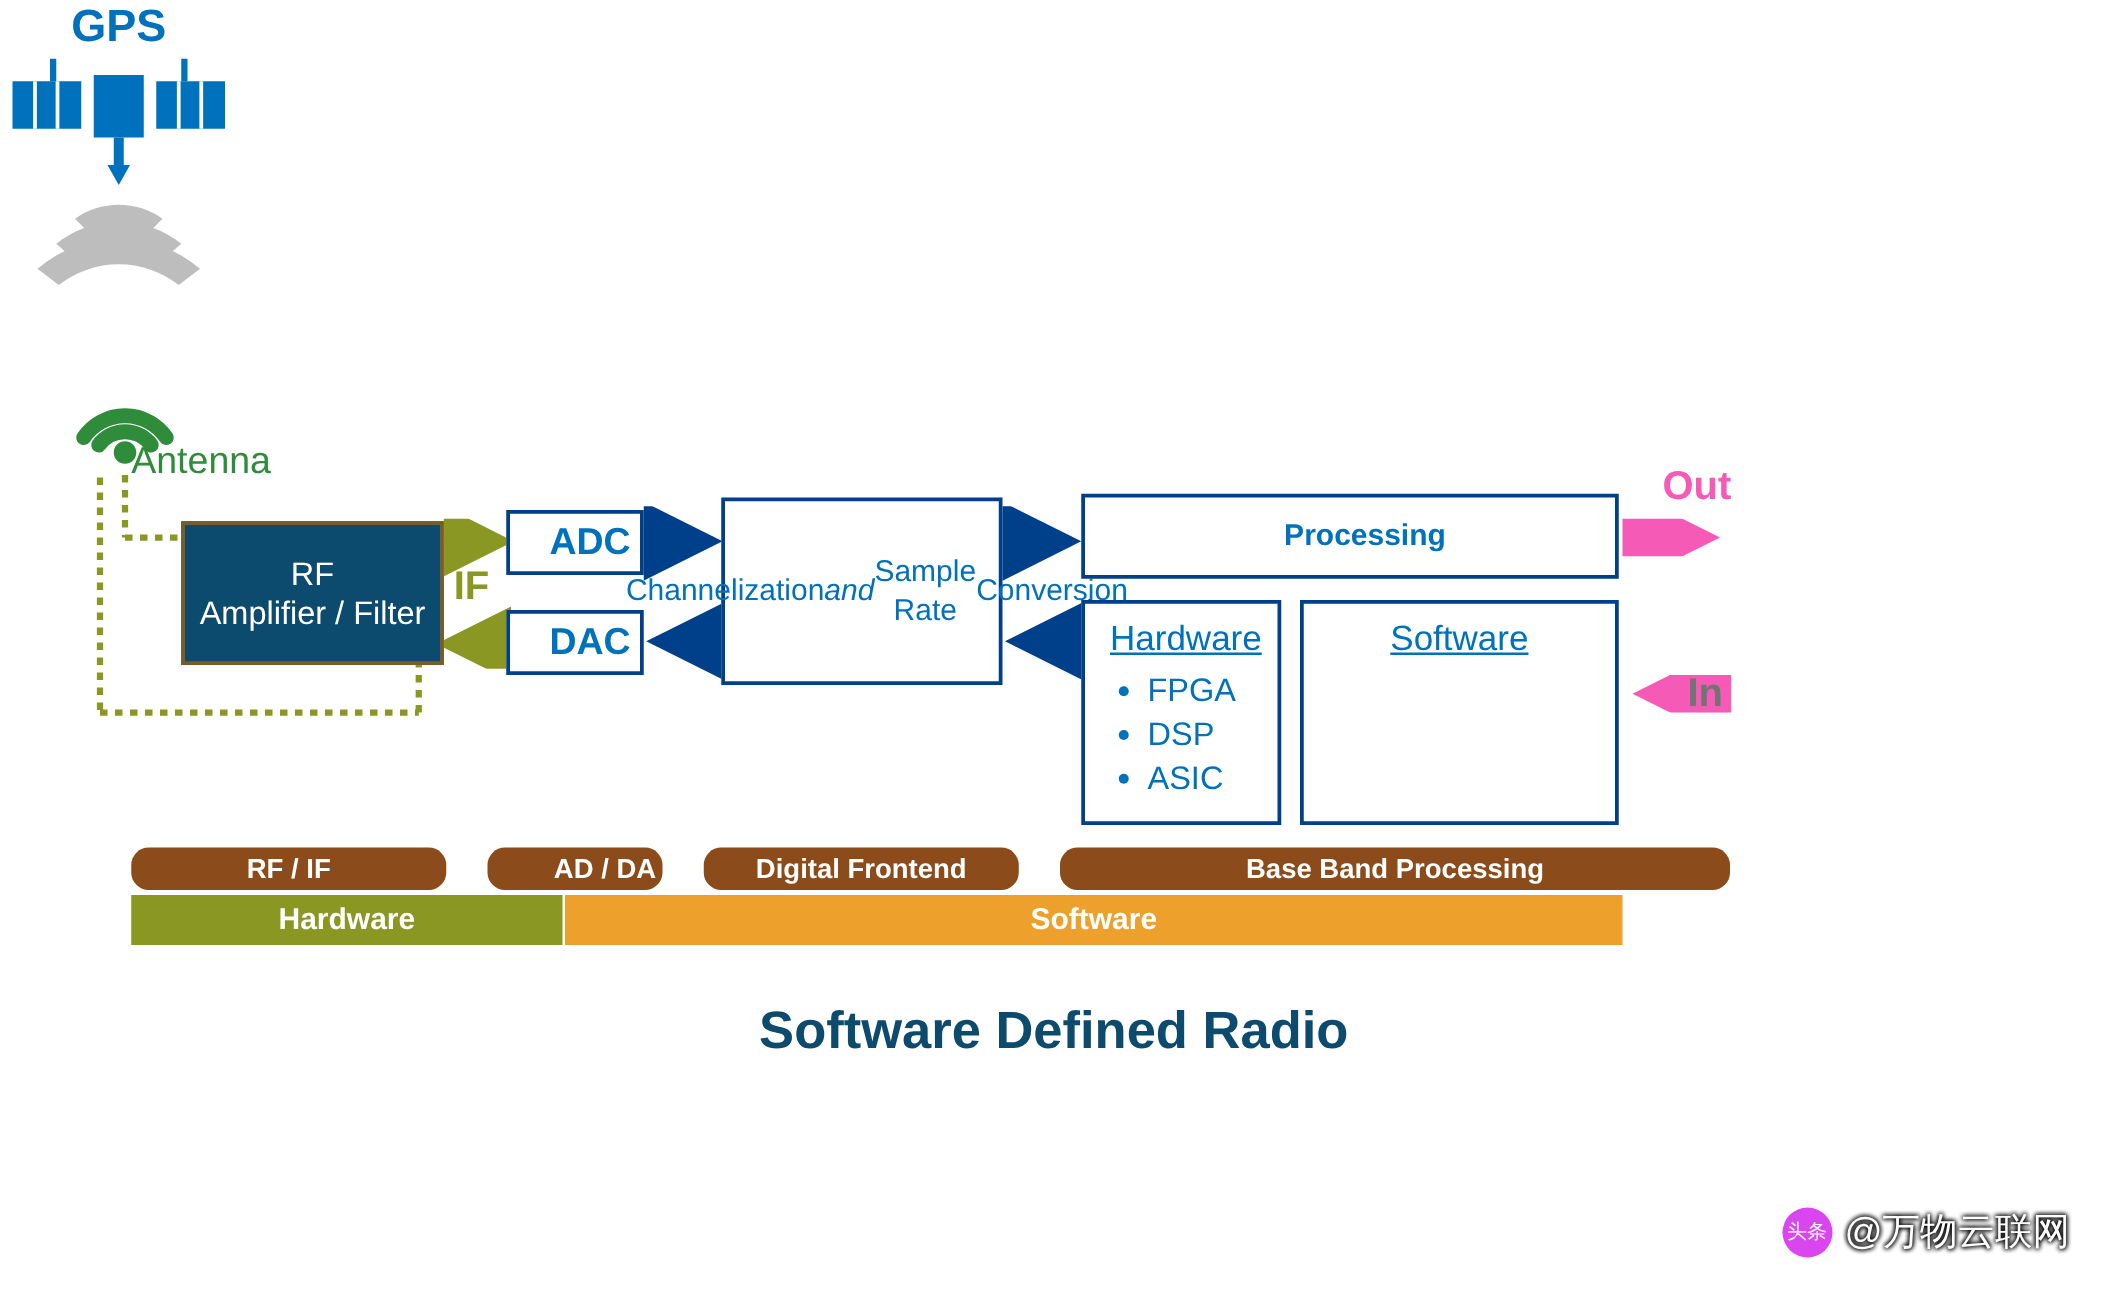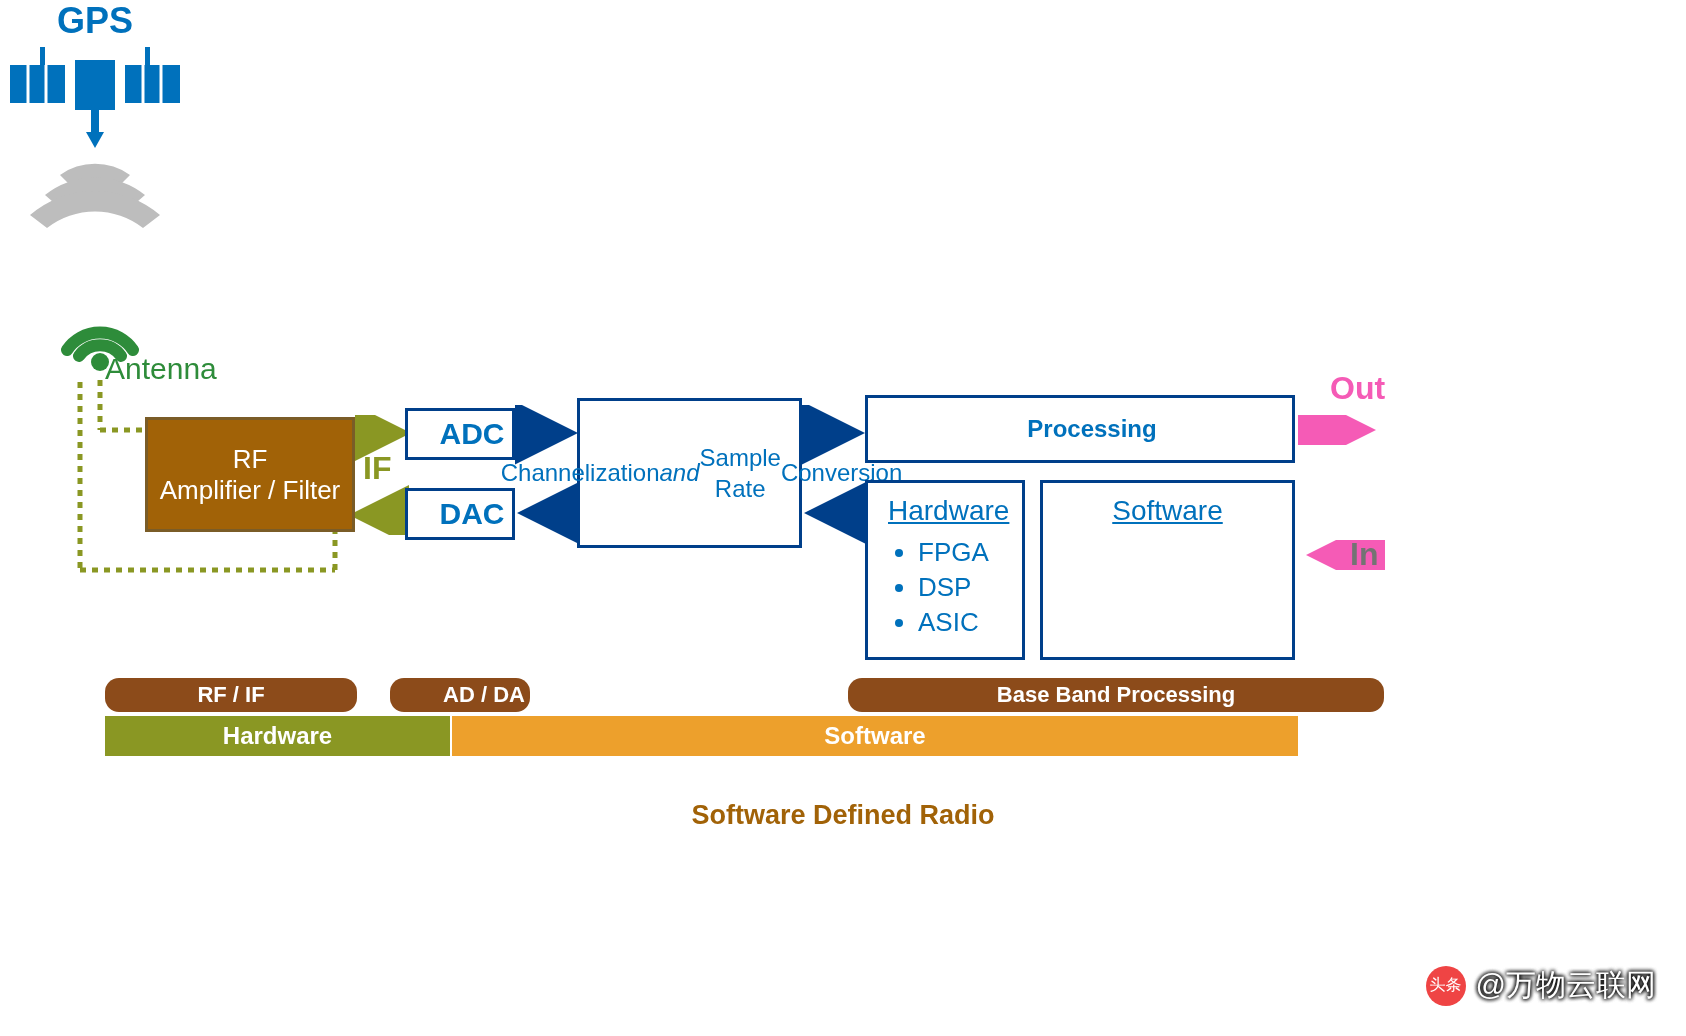--- a/index.html
+++ b/index.html
@@ -1,19 +1,19 @@
 <!DOCTYPE html>
 <html><head>
 <meta charset="utf-8">
 <style>
   html, body { margin:0; padding:0; background:#fff; font-family:Arial, Helvetica, sans-serif; }
   #stage { position:relative; width:1686px; height:1036px; }
   .abs { position:absolute; box-sizing:border-box; }
   .box { border:3px solid #003f8a; background:#fff; display:flex; align-items:center; justify-content:center; text-align:center; color:#0071bc;padding-left:24px; }
-  .box-olive { background:#a16207; border:3px solid #7a5c27; color:#fff; display:flex; align-items:center; justify-content:center; text-align:center; }
+  .box-olive { background:#0c4a6e; border:3px solid #7a5c27; color:#fff; display:flex; align-items:center; justify-content:center; text-align:center; }
   .bar-brown { background:#8c4b1a; color:#fff; font-weight:bold; display:flex; align-items:center; justify-content:center;border-radius:14px; }
   .bar-olive { background:#8a9723; color:#fff; font-weight:bold; display:flex; align-items:center; justify-content:center; }
   .bar-orange { background:#eda02c; color:#fff; font-weight:bold; display:flex; align-items:center; justify-content:center; }
   .hw-list, .sw-list { border:3px solid #003f8a; background:#fff; color:#0071bc; font-size:26px; padding:12px 20px; }
   .hw-list .hdr, .sw-list .hdr { text-decoration:underline; font-weight:normal; text-align:center; margin-bottom:10px; font-size:28px; }
   .hw-list ul, .sw-list ul { list-style:disc; padding-left:30px; margin:0; }
   .hw-list li, .sw-list li { margin:4px 0; }
   .lbl { color:#0071bc; font-weight:bold; }
   .italic { font-style:italic; }
 </style>
@@ -143,31 +143,34 @@
   <div class="abs sw-list" style="left:1040px; top:480px; width:255px; height:180px; font-size:24px;">
     <div class="hdr" style="font-size:28px;">Software</div>
   </div>
 
   <div class="abs bar-brown" style="left:105px; top:678px; width:252px; height:34px; font-size:22px;">
     <span>RF / IF</span>
   </div>
   <div class="abs bar-brown" style="left:390px; top:678px; width:140px; height:34px; font-size:22px;padding-left:48px;">
     <span>AD / DA</span>
   </div>
+  <div class="abs bar-brown" style="left:563px; top:678px; width:252px; height:34px; font-size:22px;">
+    <span>Digital Frontend</span>
+  </div>
   <div class="abs bar-brown" style="left:848px; top:678px; width:536px; height:34px; font-size:22px;">
     <span>Base Band Processing</span>
   </div>
 
   <div class="abs bar-olive" style="left:105px; top:716px; width:345px; height:40px; font-size:24px;">
     <span>Hardware</span>
   </div>
   <div class="abs bar-orange" style="left:452px; top:716px; width:846px; height:40px; font-size:24px;">
     <span>Software</span>
   </div>
 
-  <div class="abs" style="left:0; right:0; top:800px; text-align:center; font-size:27px; font-weight:bold; color:#a16207;">Software Defined Radio</div>
+  <div class="abs" style="left:0; right:0; top:800px; text-align:center; font-size:42px; font-weight:bold; color:#0c4a6e;">Software Defined Radio</div>
 
   <div class="abs" style="right:30px; bottom:30px; font-size:30px; color:#fff; text-shadow:0 0 4px #000,0 0 4px #000,0 0 4px #000; display:flex; align-items:center; gap:10px;">
-    <span style="display:inline-flex; width:40px; height:40px; border-radius:50%; background:#ef4444; color:#fff; align-items:center; justify-content:center; font-size:16px; text-shadow:none;font-family:Liberation Mono, monospace;">头条</span>
+    <span style="display:inline-flex; width:40px; height:40px; border-radius:50%; background:#d946ef; color:#fff; align-items:center; justify-content:center; font-size:16px; text-shadow:none;font-family:Liberation Mono, monospace;">头条</span>
     <span>@万物云联网</span>
   </div>
 
 </div>
 
 </body></html>

